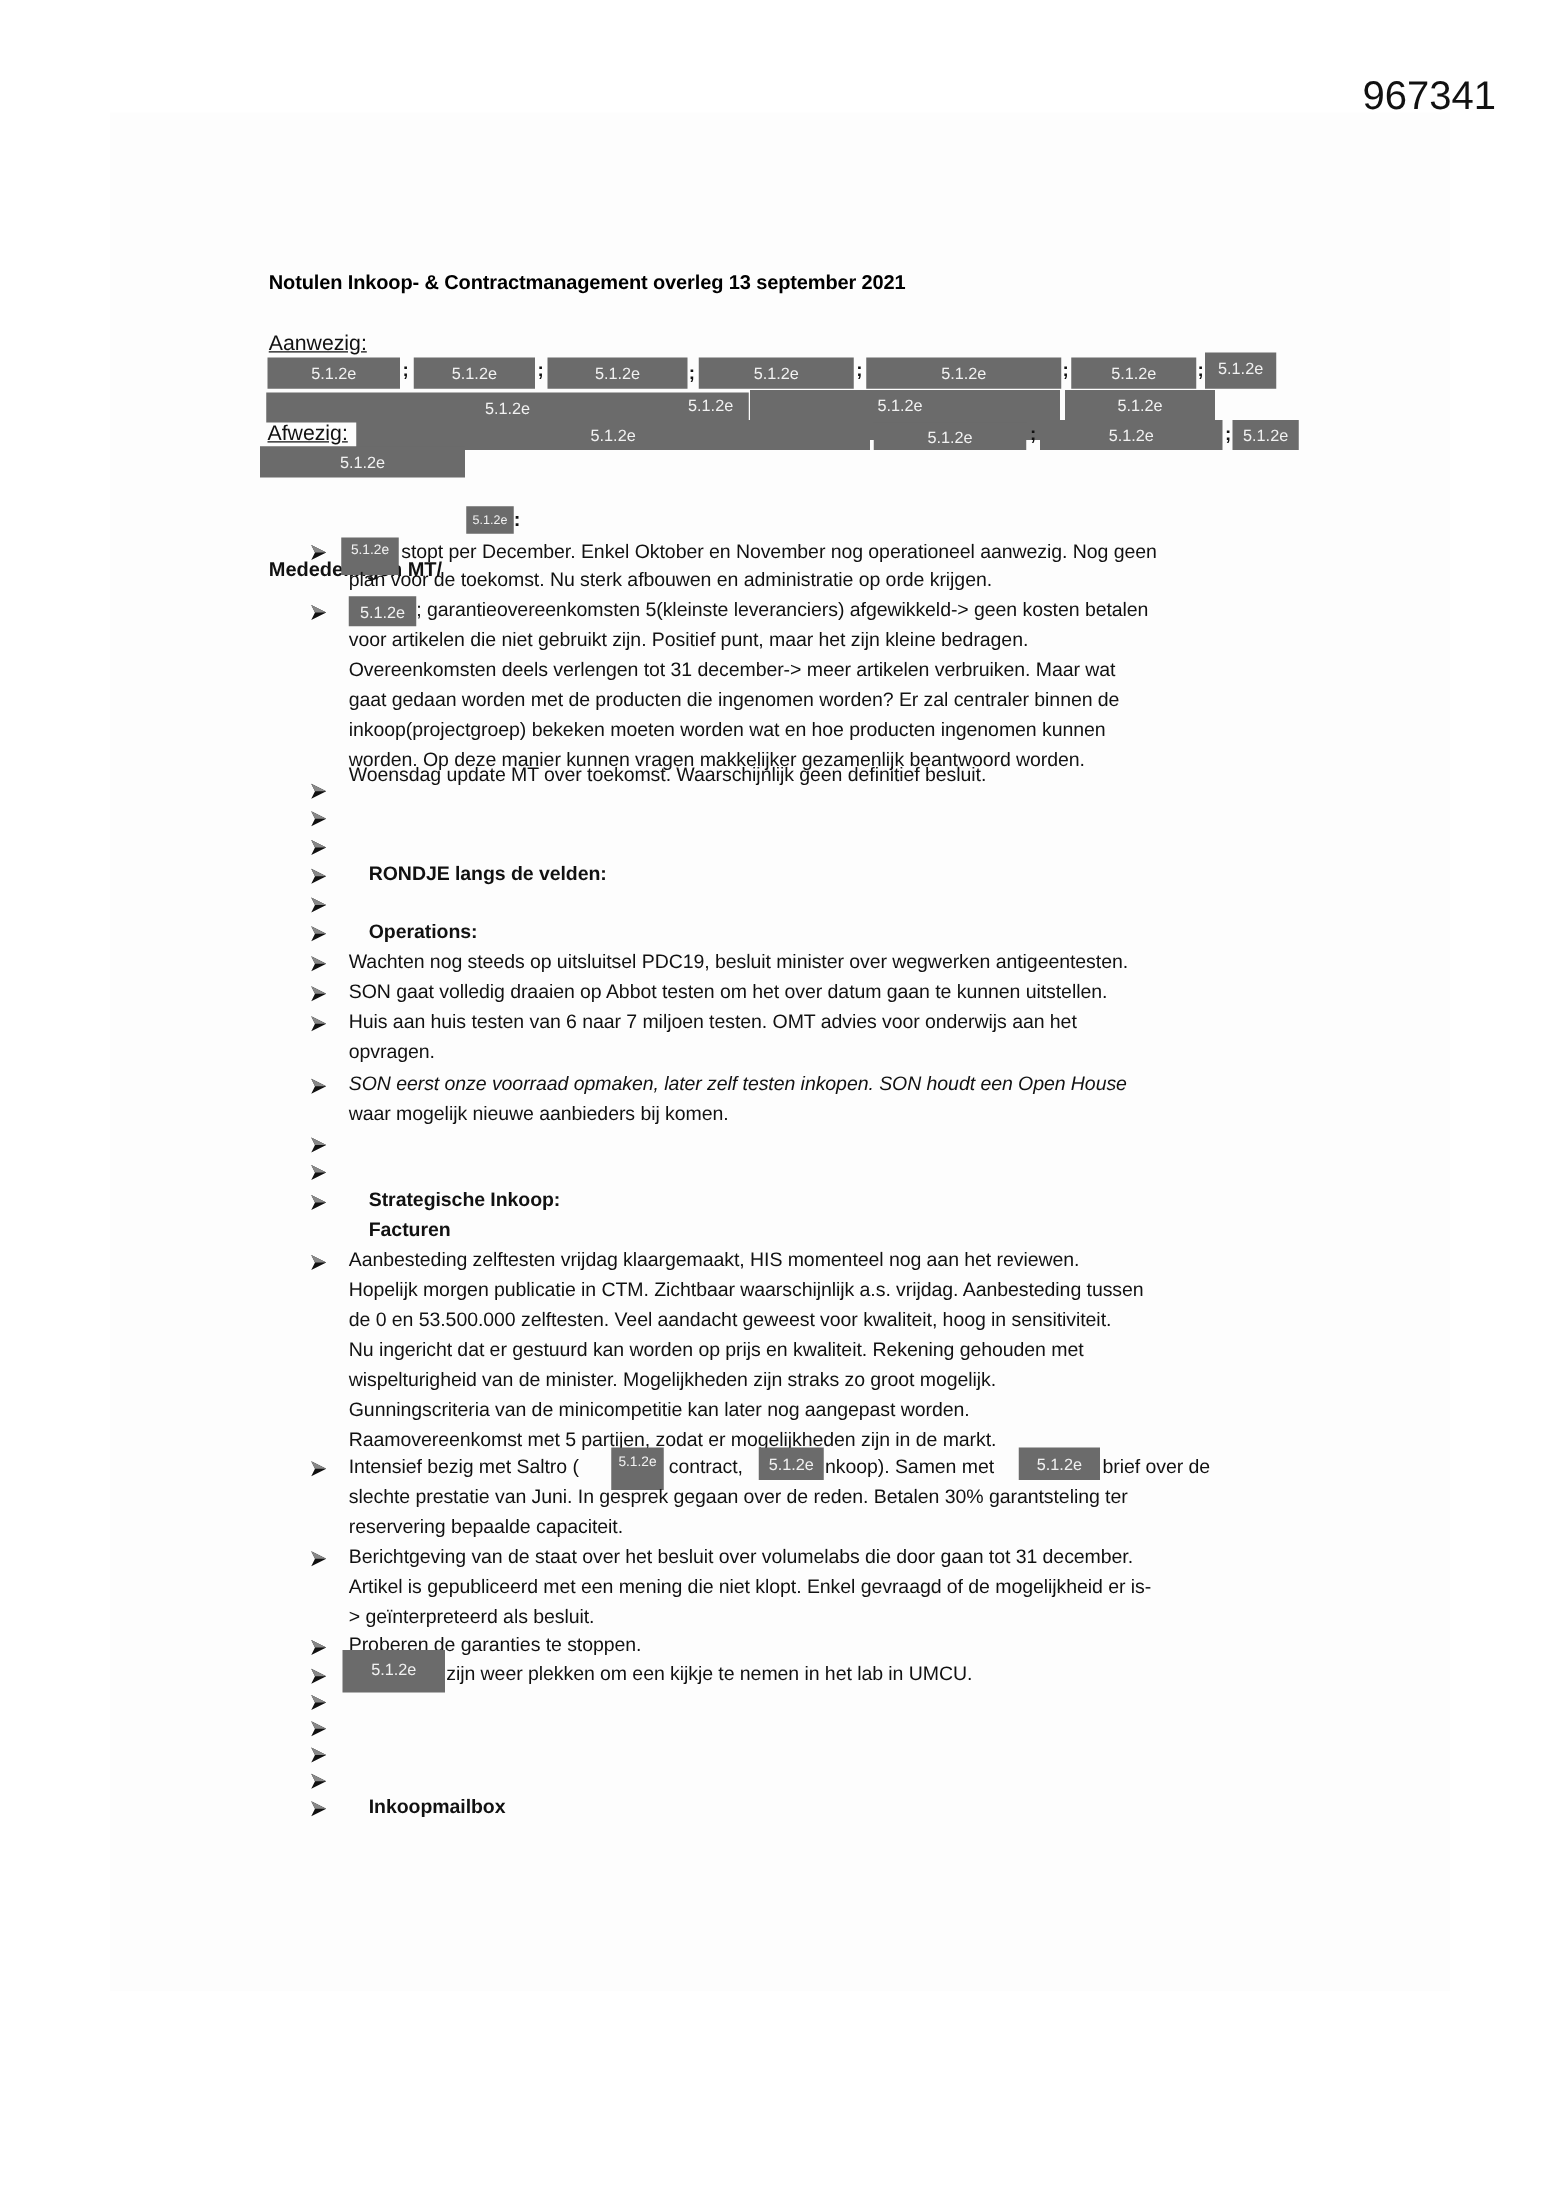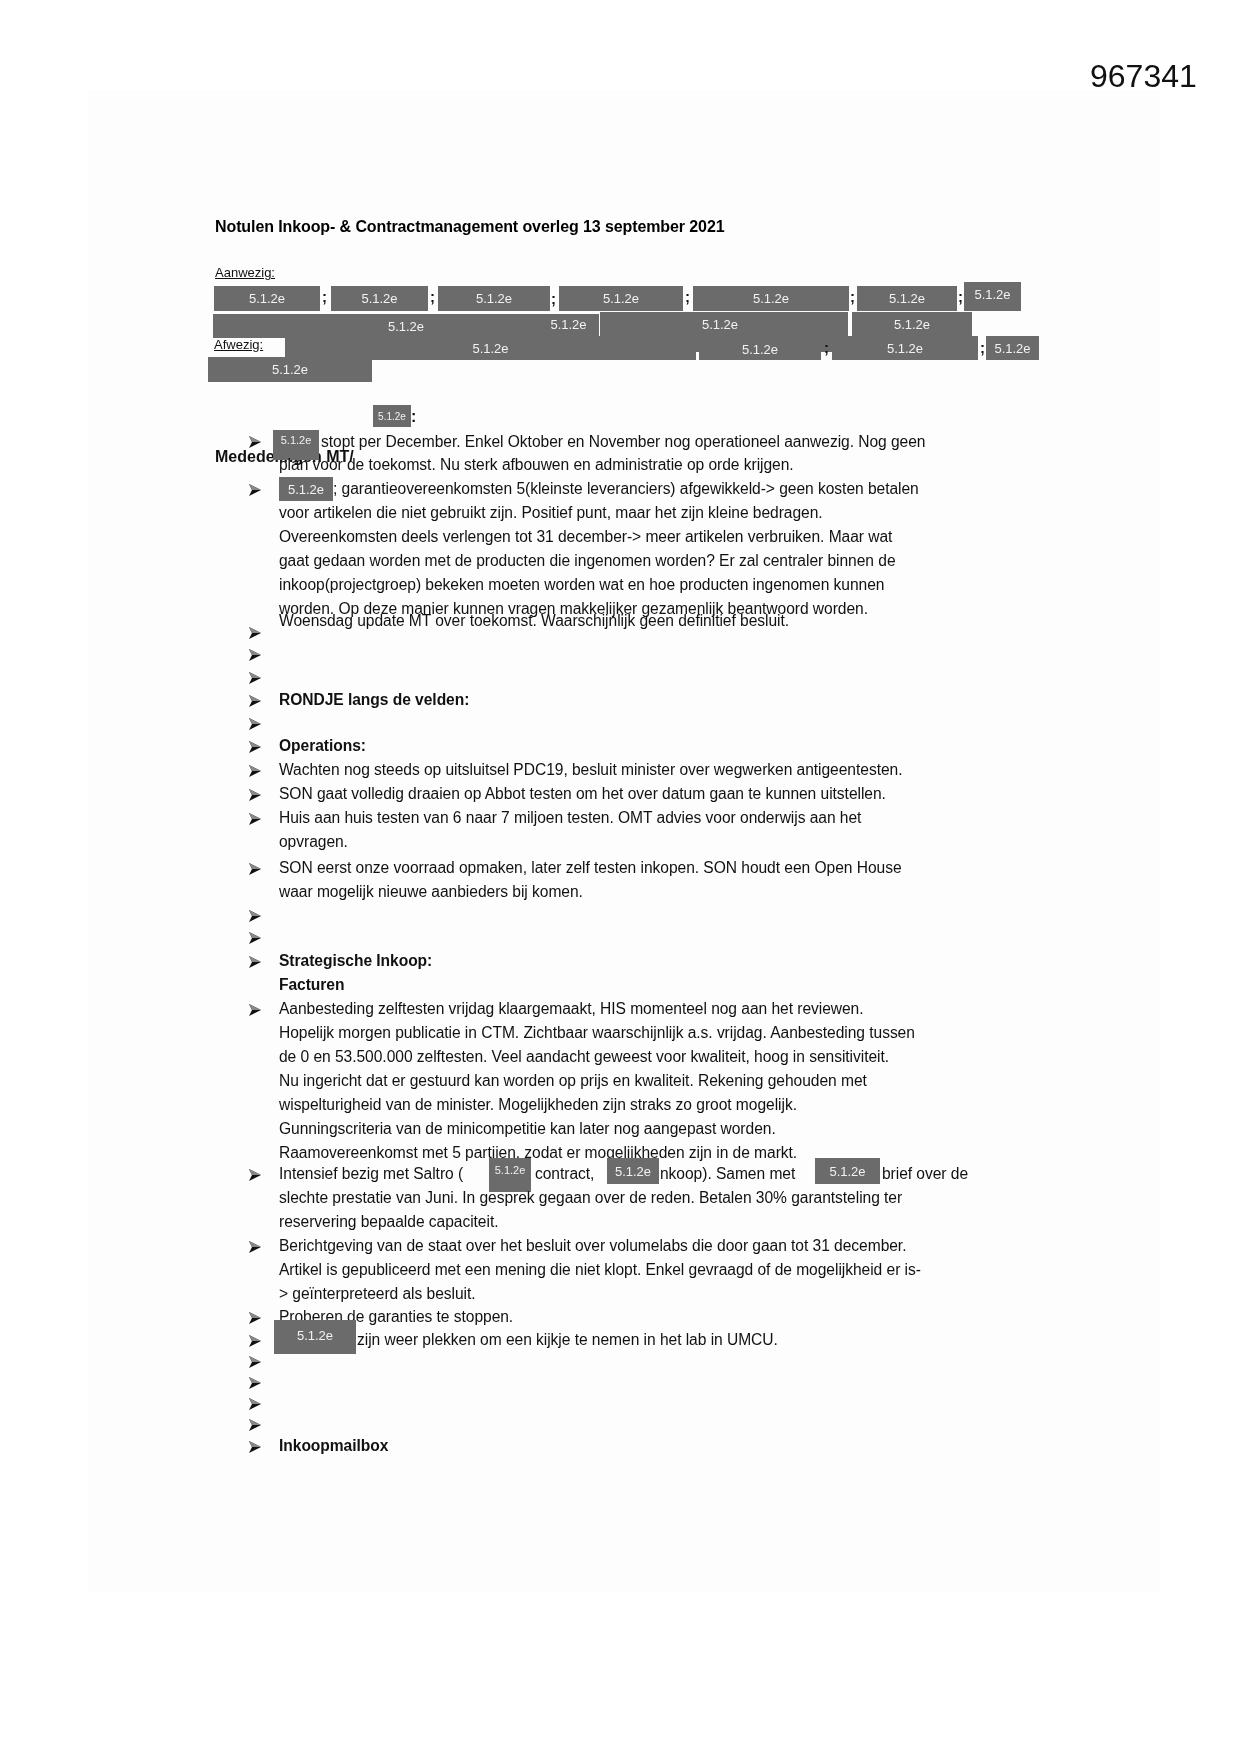--- a/index.html
+++ b/index.html
@@ -16,21 +16,21 @@
   .page {
     position: absolute; left: 88px; top: 90px; width: 1072px; height: 1503px;
     background: #fdfdfd;
   }
   .title {
     position: absolute; left: 215px; top: 218px;
     font-family: "Liberation Sans", sans-serif; font-weight: bold; font-size: 16px;
     letter-spacing: -0.1px; color: #000000;
   }
   .label {
-    position: absolute; font-size: 13px; text-decoration: underline; color: #111;
+    position: absolute; font-size: 17px; text-decoration: underline; color: #111;
   }
   .redact {
     position: absolute; background: #6b6b6b; color: #f2f2f2;
     font-family: "Liberation Sans", sans-serif; font-size: 13px;
     display: flex; align-items: center; justify-content: center;
     box-sizing: border-box;
   }
   .redact.small { font-size: 10px; }
   .sep { position: absolute; font-size: 15px; color: #111; font-weight: bold; }
   .section-head {
@@ -38,21 +38,21 @@
     font-weight: bold; font-size: 16px; color: #111; margin-top: 40px;
   }
   .bullet {
     position: absolute; left: 248px; width: 14px; height: 14px;
   }
   .bullet svg { width: 14px; height: 14px; display: block; }
   .line {
     position: absolute; left: 279px; font-size: 15.6px; color: #111;
     white-space: nowrap; letter-spacing: -0.05px;
   }
-  .bold { font-weight: bold; }
+  .bold { font-weight: bold; margin-left: 16px; }
 </style>
 </head>
 <body>
 
 <div class="doc-id">967341</div>
 <div class="page"></div>
 
 <div class="title">Notulen Inkoop- &amp; Contractmanagement overleg 13 september 2021</div>
 
 <div class="label" style="left:215px;top:265px;">Aanwezig:</div>
@@ -186,21 +186,21 @@
   </div>
 <div class="line" style="top:809px;">Huis aan huis testen van 6 naar 7 miljoen testen. OMT advies voor onderwijs aan het</div>
 <div class="line" style="top:833px;">opvragen.</div>
 
 <div class="bullet" style="top:862px;">
     <svg viewBox="0 0 14 14">
       <path d="M1 1 L13 7 L1 13 L4 7 Z" fill="#111"></path>
       <path d="M1 1 L13 7 L4 7 Z" fill="#888"></path>
     </svg>
   </div>
-<div class="line" style="top:859px;">SON eerst onze voorraad opmaken, later zelf testen inkopen. SON houdt een Open House</div>
+<div class="line" style="top:859px;font-style:italic;">SON eerst onze voorraad opmaken, later zelf testen inkopen. SON houdt een Open House</div>
 <div class="line" style="top:883px;">waar mogelijk nieuwe aanbieders bij komen.</div>
 
 <div class="bullet" style="top:909px;">
     <svg viewBox="0 0 14 14">
       <path d="M1 1 L13 7 L1 13 L4 7 Z" fill="#111"></path>
       <path d="M1 1 L13 7 L4 7 Z" fill="#888"></path>
     </svg>
   </div>
 <div class="bullet" style="top:931px;">
     <svg viewBox="0 0 14 14">

